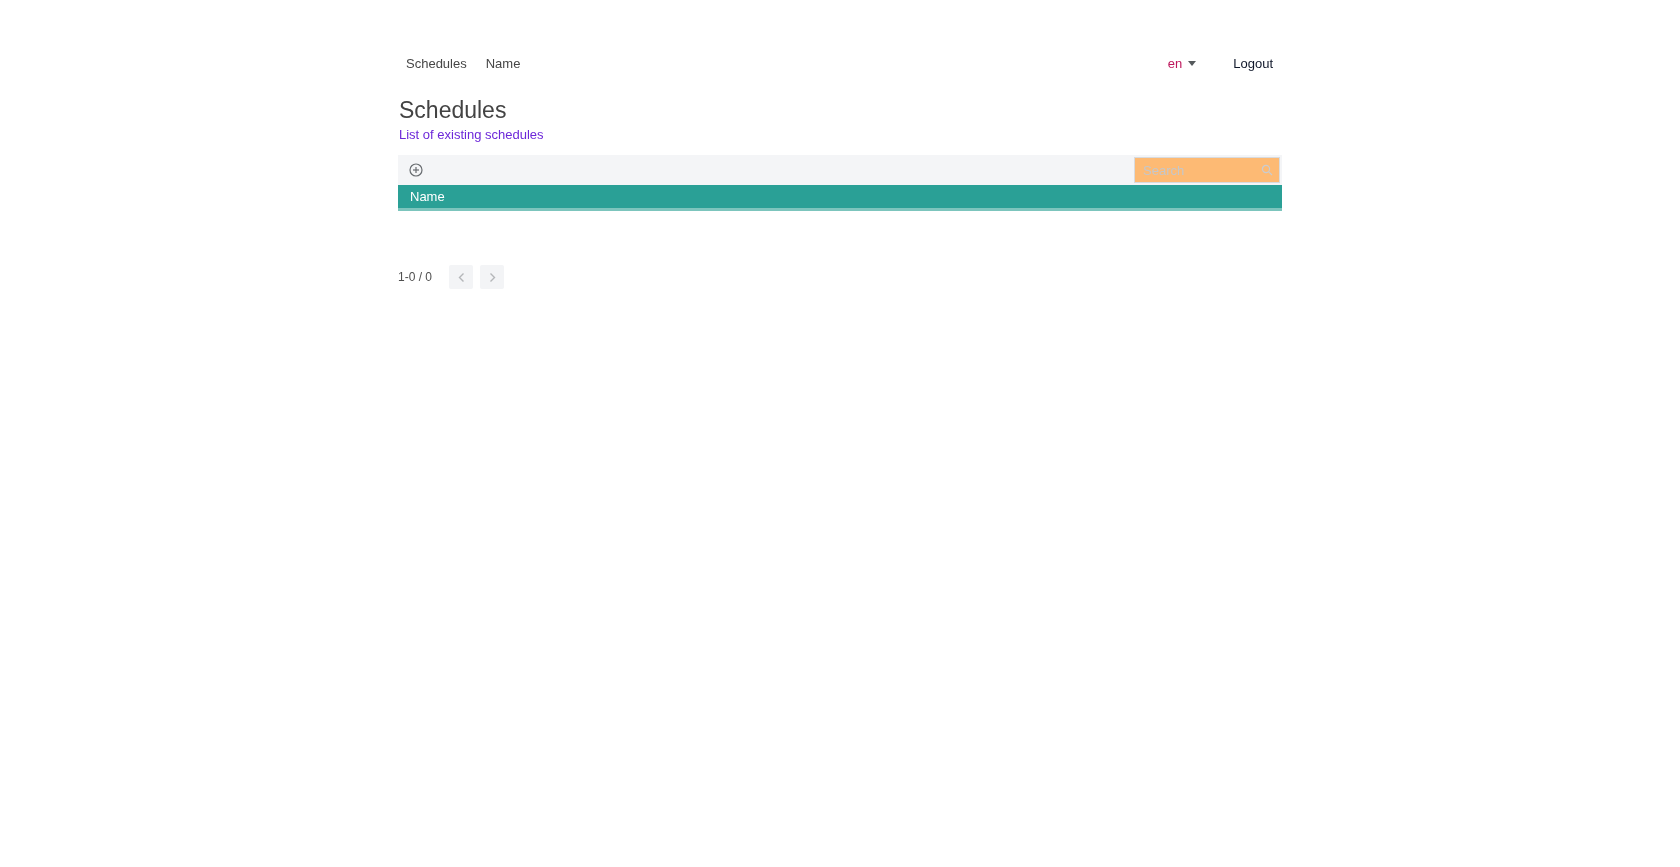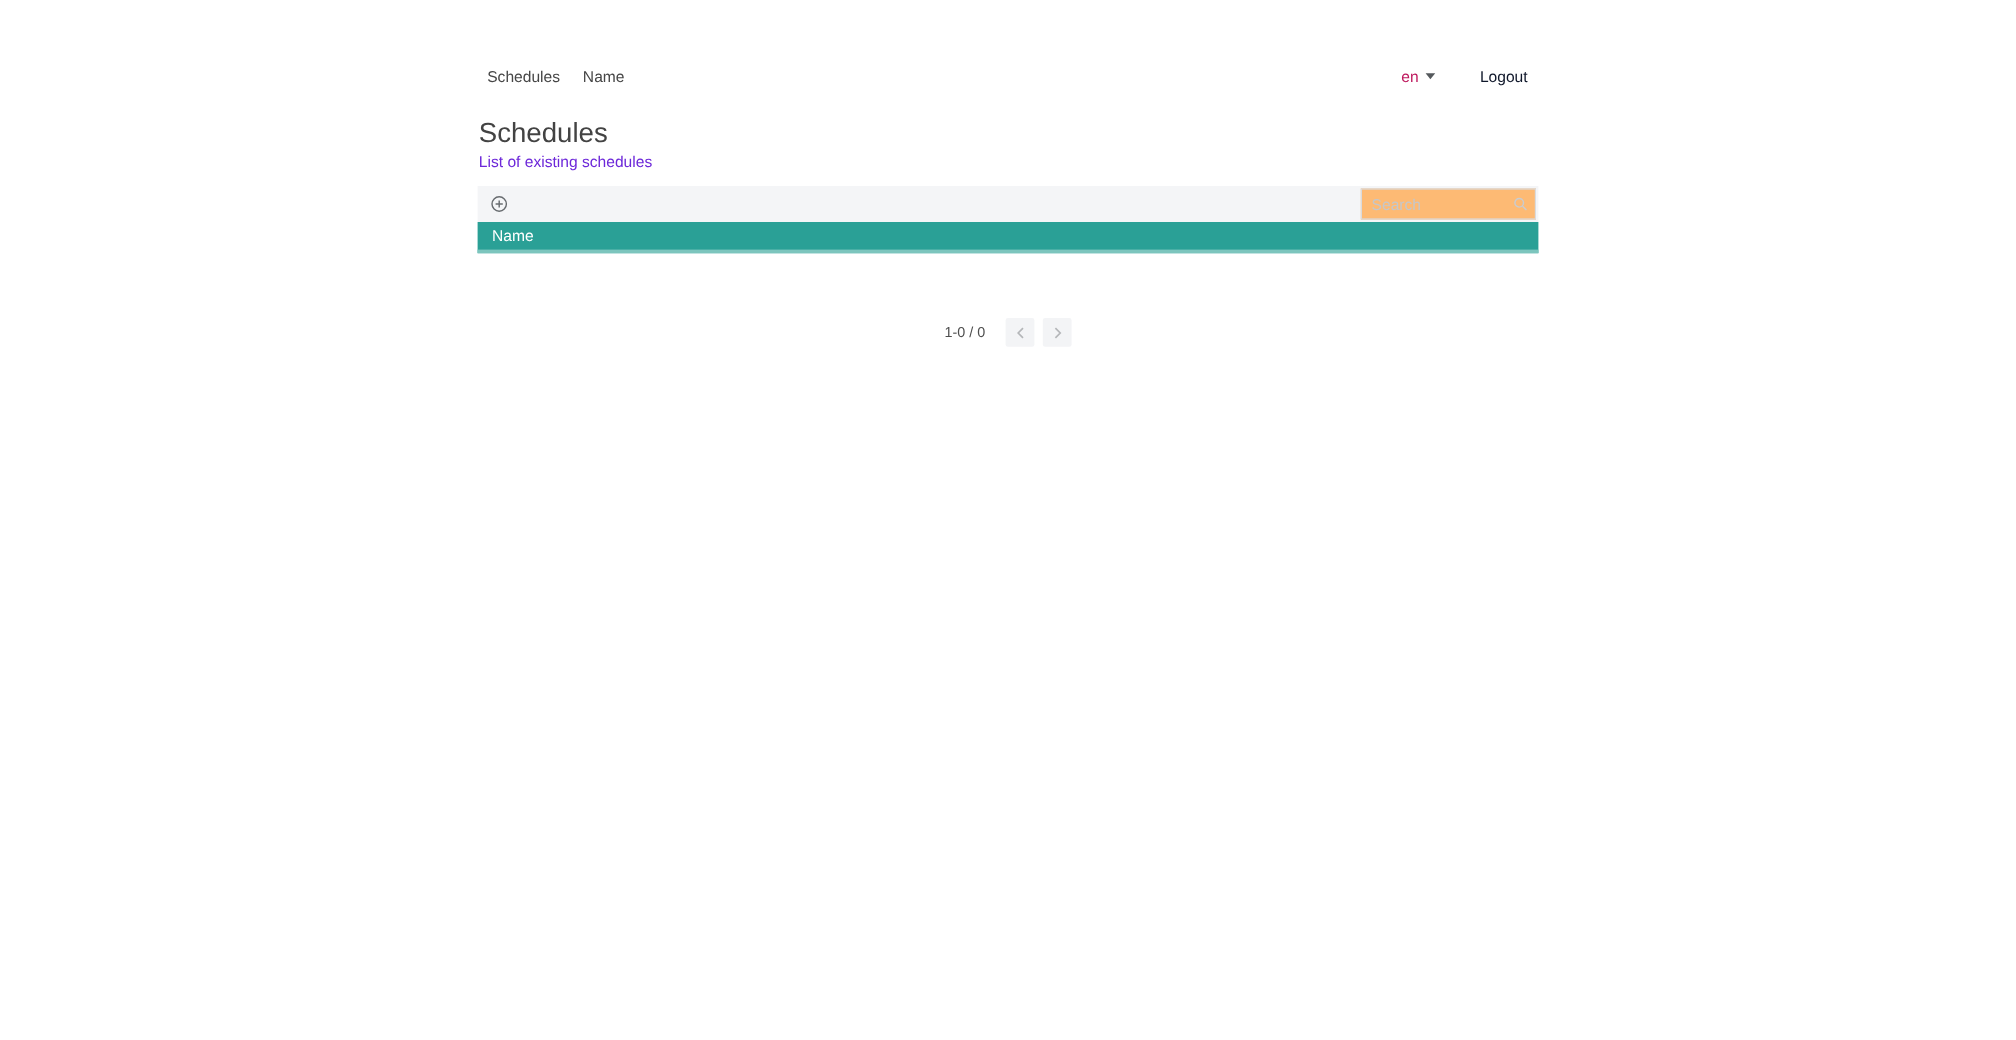--- a/index.html
+++ b/index.html
@@ -129,21 +129,21 @@
   .empty-state a {
     color: #44a1e0;
     text-decoration: none;
     cursor: pointer;
   }
 
   
   .pagination {
     margin-top: 54px;
     display: flex;
-    justify-content: center;
+    justify-content: flex-start;
     align-items: center;
   }
   .pagination-label {
     font-size: 12px;
     color: #4f4f4f;
     margin-right: 10px;
   }
   .page-btn {
     width: 24px; height: 24px;
     background: #f3f4f6;

